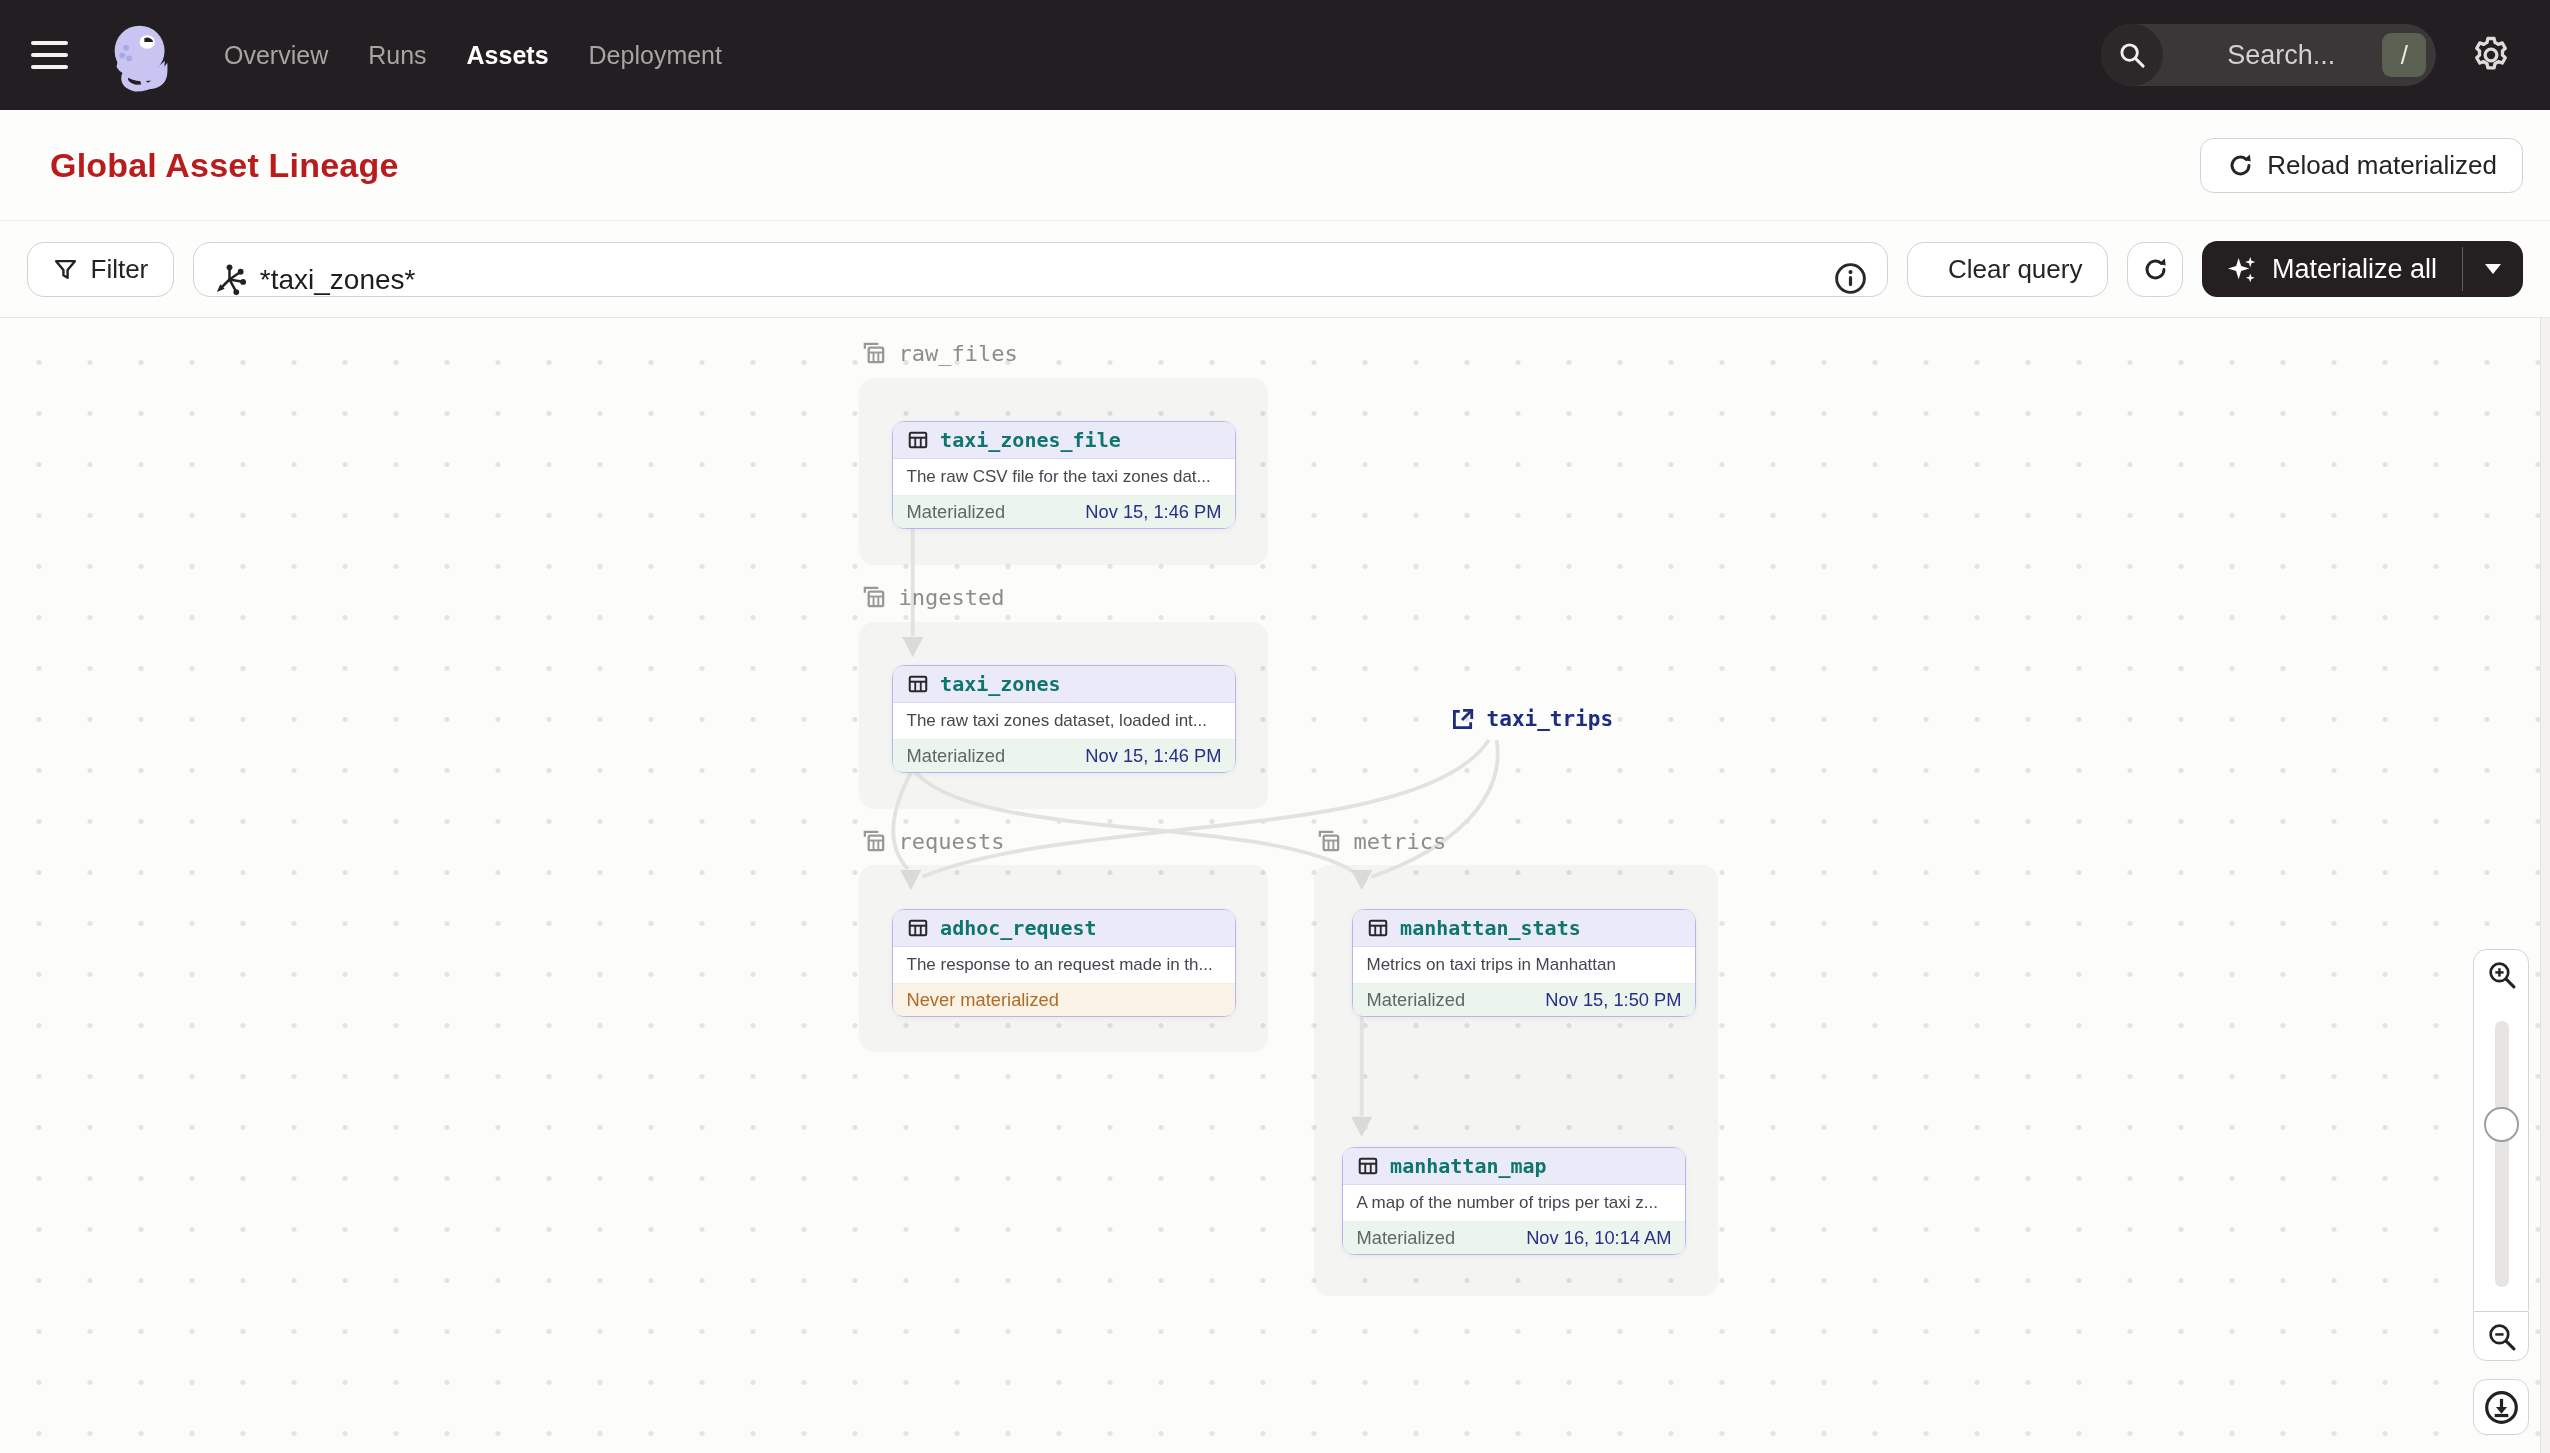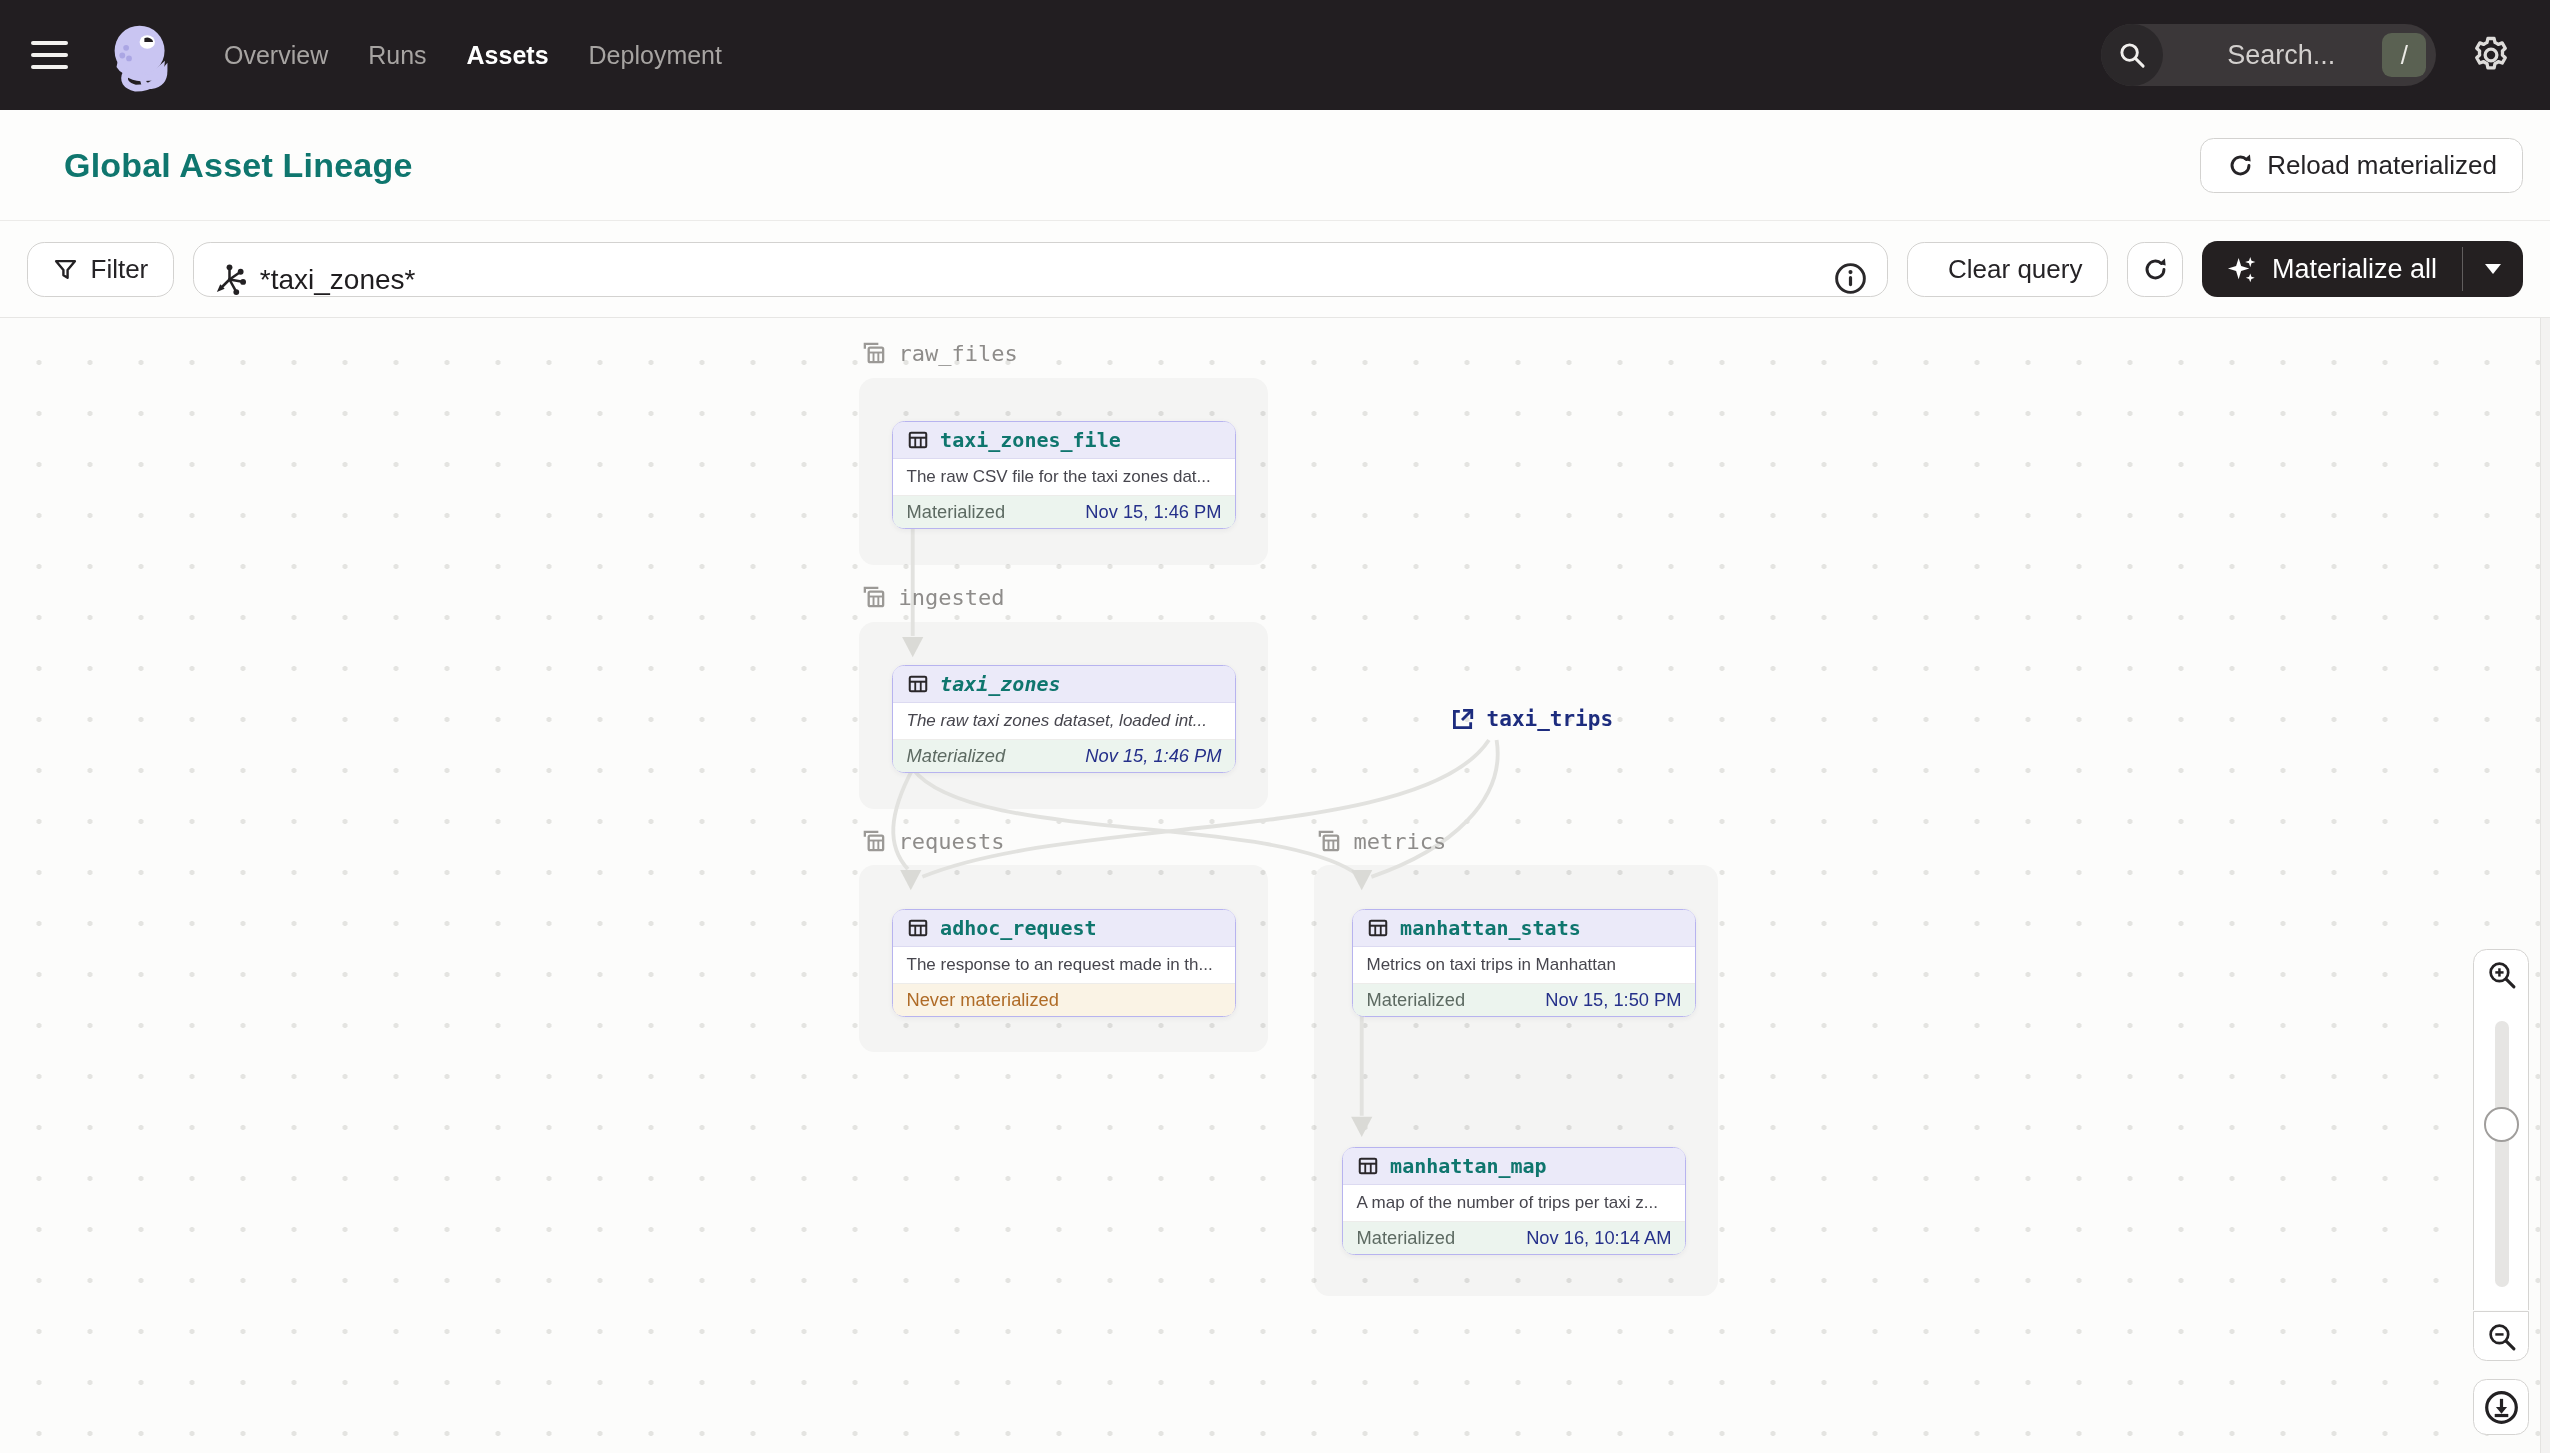--- a/index.html
+++ b/index.html
@@ -23,21 +23,21 @@
   .search-iconwrap { width:62px; height:62px; border-radius:31px; background:#2B282A;
     display:flex; align-items:center; justify-content:center; flex:none; }
   .search-placeholder { color:#D3D0CE; font-size:27px; margin-left:17.3px; flex:1;text-align:center; }
   .kbd-badge { width:44px; height:44px; border-radius:9.6px; background:#5A6152; color:#ECEBE6;
     font-size:26px; display:flex; align-items:center; justify-content:center; margin-right:9.6px; flex:none; }
   .gear { margin:0 37px 0 33px; display:flex; align-items:center; cursor:pointer; }
 
   
   .header-row { position:absolute; left:0; top:110px; width:2550px; height:111px;
     background:#FDFDFC; border-bottom:1px solid #ECEBE9; display:flex; align-items:center; }
-  .page-title { font-size:34px; font-weight:700; color:#0f766e; margin-left:64px; letter-spacing:0.2px; }
+  .page-title { font-size:34px; font-weight:700; color:#b91c1c; margin-left:50px; letter-spacing:0.2px; }
   .header-spacer { flex:1; }
   .btn { display:flex; align-items:center; justify-content:center; gap:12.5px; background:#FFFFFF;
     border:1px solid #D3D2D0; border-radius:15.4px; height:55px; font-size:26px; color:#252326;
     cursor:pointer; padding:0 25px; white-space:nowrap; }
   .reload-btn { margin-right:27px; border-radius:13.5px; }
 
   
   .toolbar { position:absolute; left:0; top:221px; width:2550px; height:97px; background:#FDFDFC;
     border-bottom:1px solid #E7E6E4; display:flex; align-items:center; padding:0 27px; gap:19px; }
   .query-wrap { flex:1; height:55px; border:1px solid #D3D2D0; border-radius:17.3px; background:#FFF;
@@ -277,21 +277,21 @@
         </svg>
       <span class="node-name mono">taxi_zones_file</span>
     </div>
     <div class="node-desc">The raw CSV file for the taxi zones dat...</div>
     <div class="node-footer footer-ok">
       <span class="status-ok">Materialized</span>
       <span class="node-time">Nov 15, 1:46 PM</span>
     </div>
   </div>
 
-  <div class="asset-node" style="left:892px; top:347px;font-style:italic;">
+  <div class="asset-node" style="left:892px; top:347px;">
     <div class="node-header">
       <svg width="22" height="22" viewBox="0 0 24 24">
           <rect x="3" y="4" width="18" height="16" rx="1.5" fill="none" stroke="#2A272A" stroke-width="2.2"></rect>
           <line x1="3" y1="9.5" x2="21" y2="9.5" stroke="#2A272A" stroke-width="2.2"></line>
           <line x1="9" y1="9.5" x2="9" y2="20" stroke="#2A272A" stroke-width="2"></line>
           <line x1="15" y1="9.5" x2="15" y2="20" stroke="#2A272A" stroke-width="2"></line>
         </svg>
       <span class="node-name mono">taxi_zones</span>
     </div>
     <div class="node-desc">The raw taxi zones dataset, loaded int...</div>

